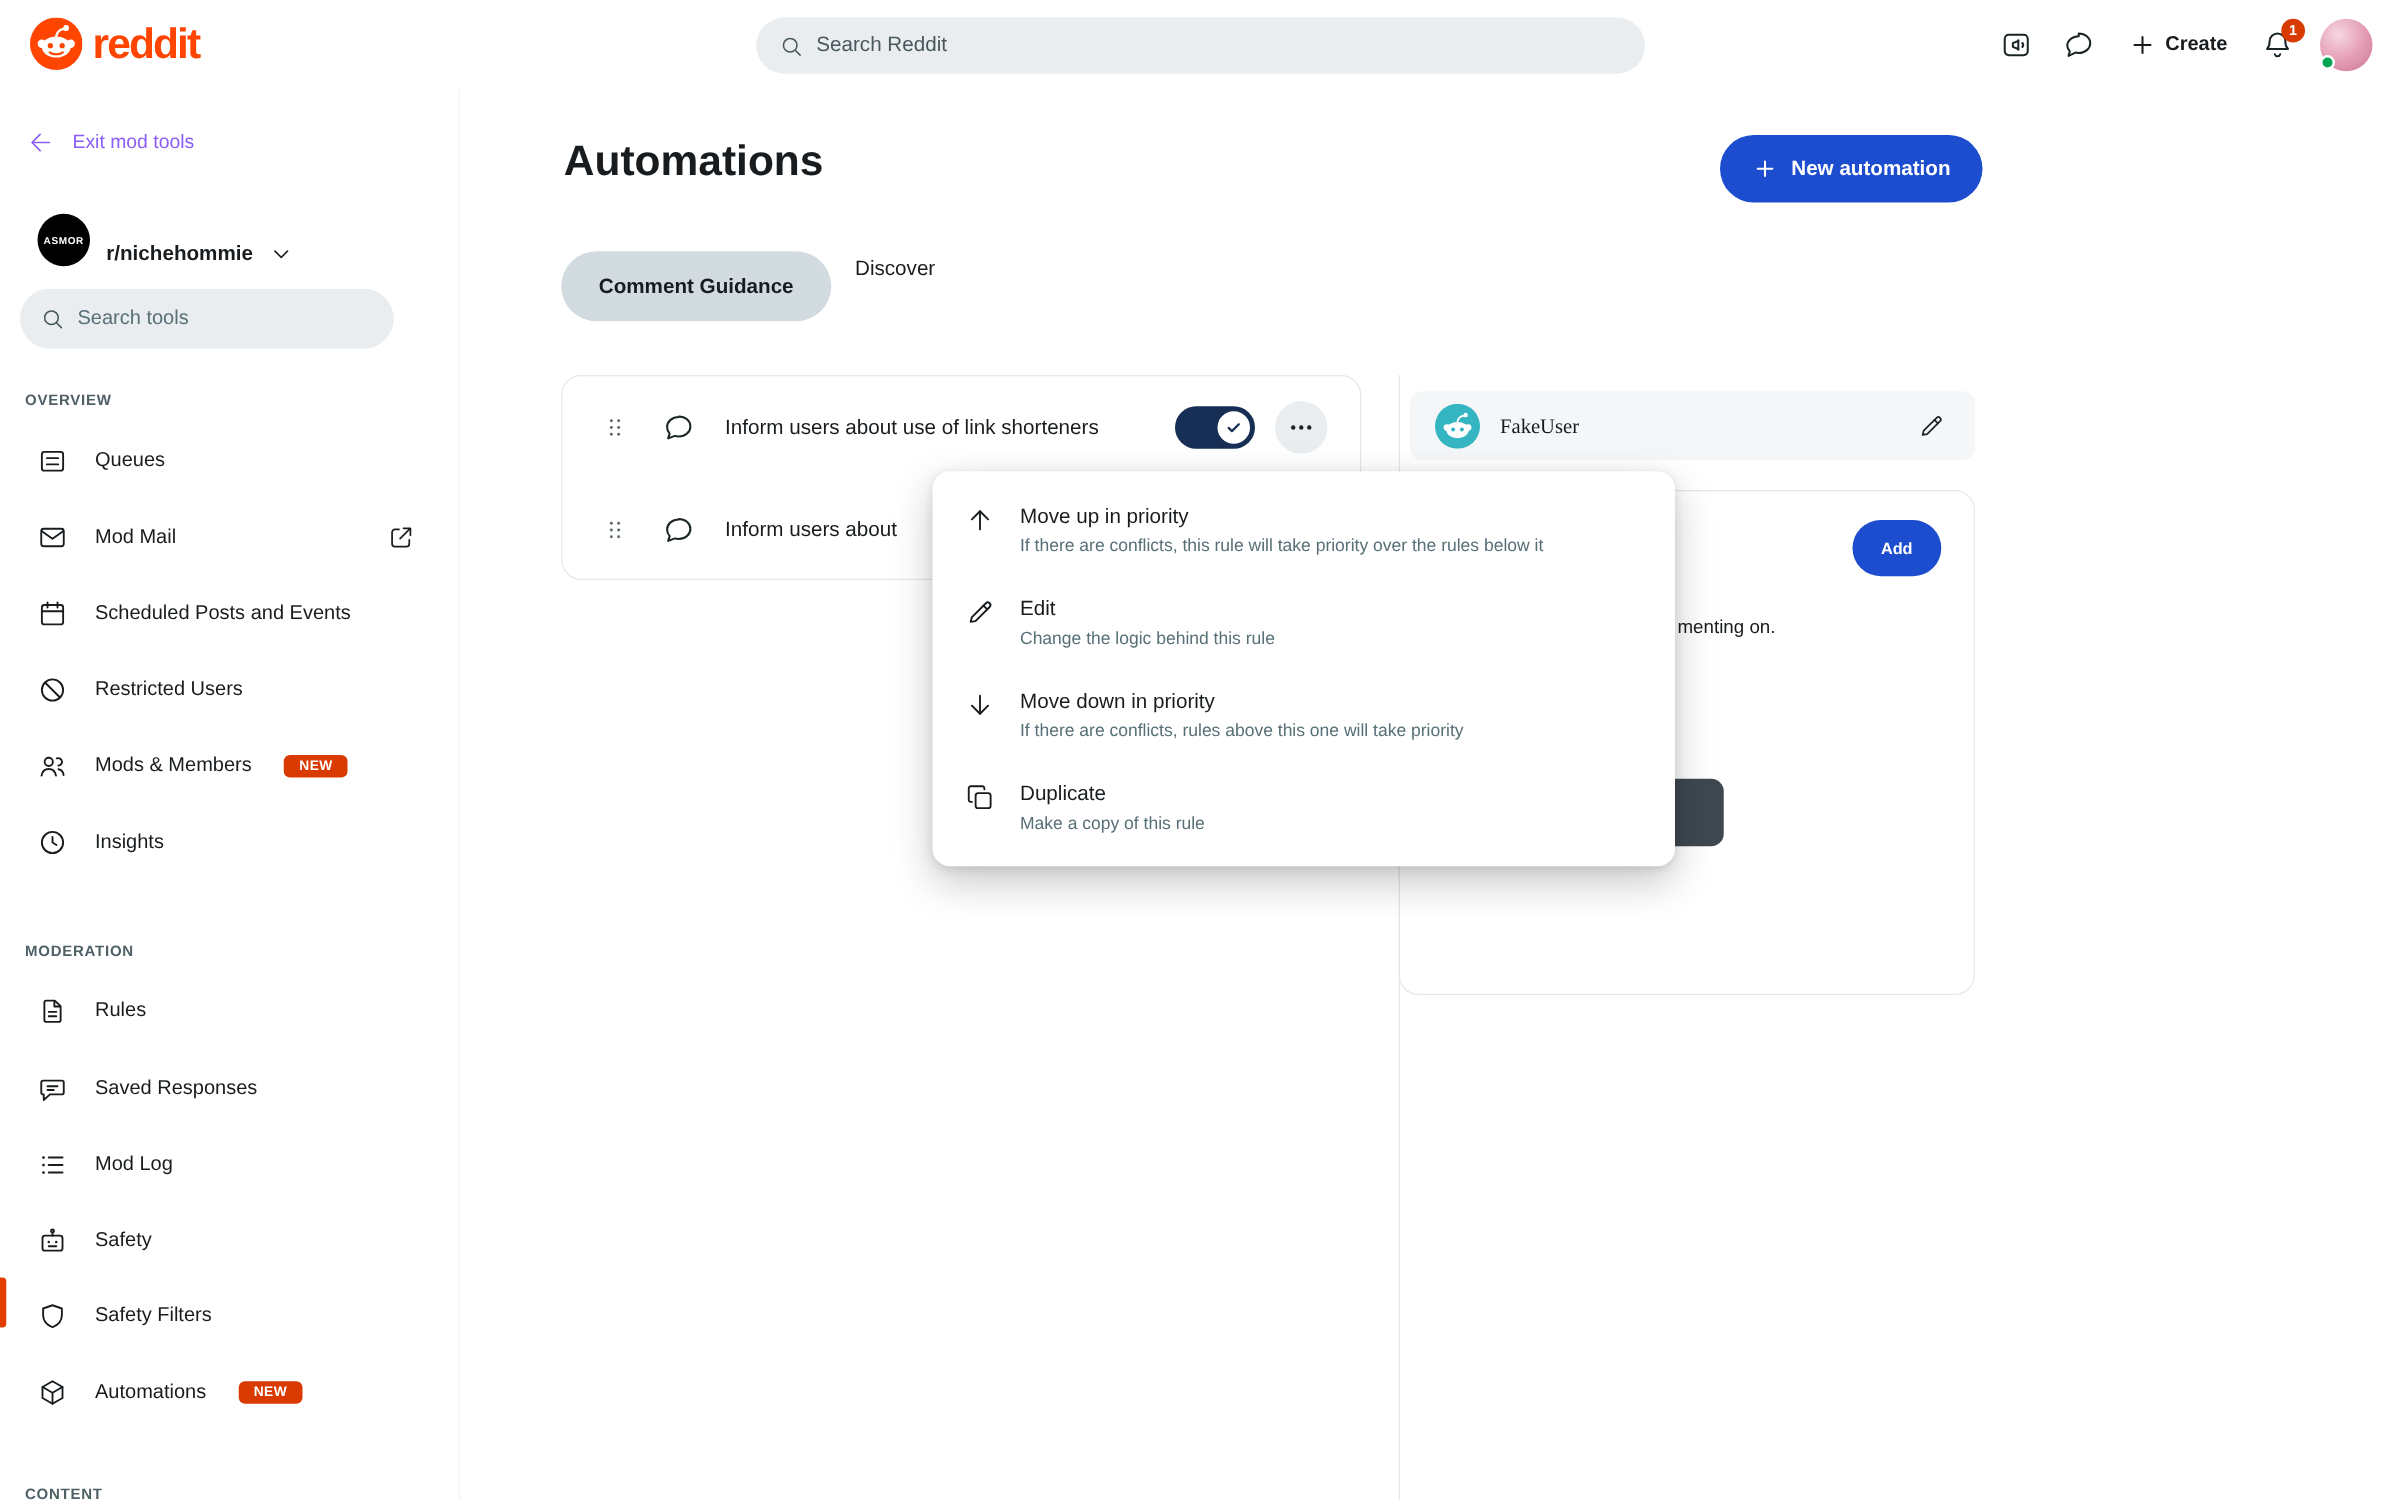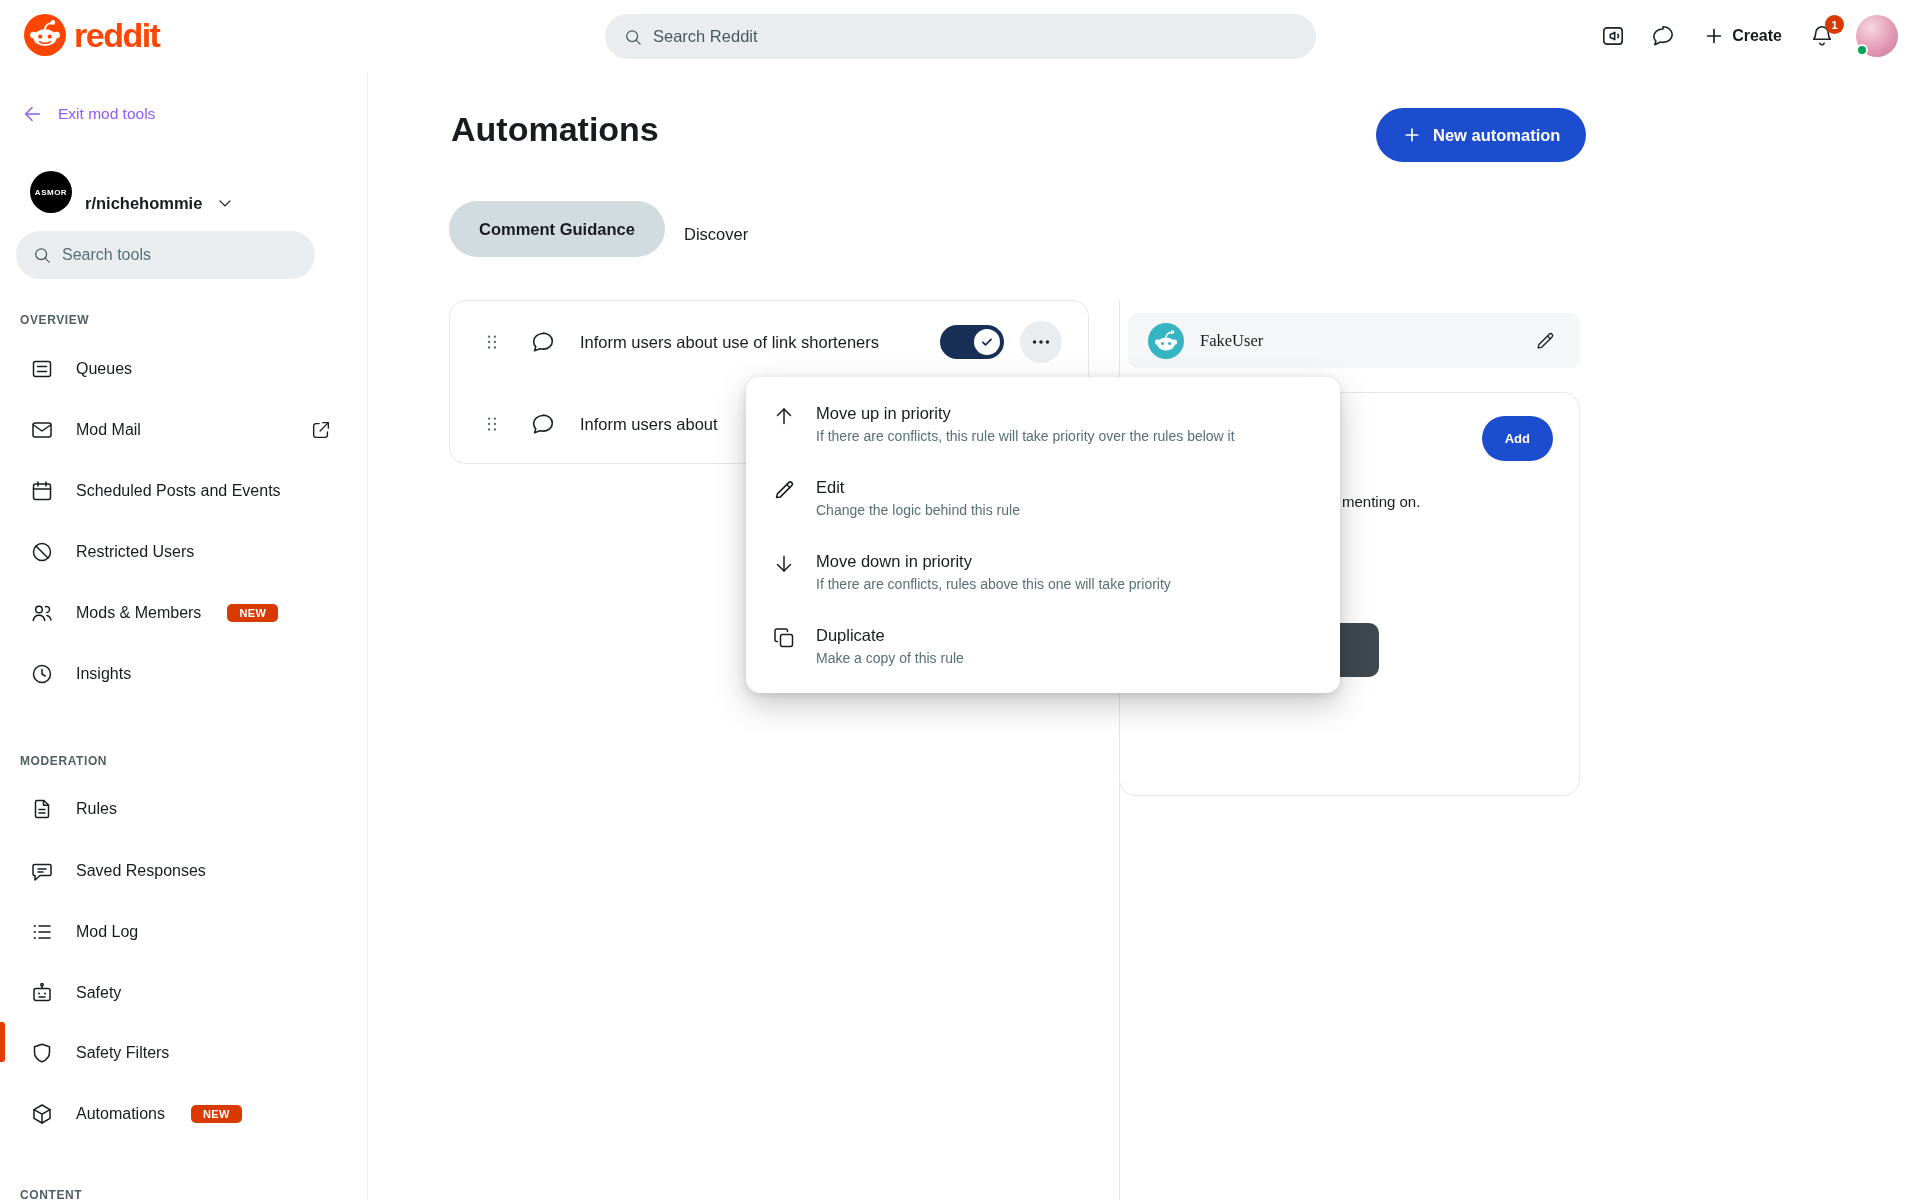--- a/index.html
+++ b/index.html
@@ -66,21 +66,21 @@
     border-radius:0 3px 3px 0; }
 
   
   .page-title { position:absolute; left:451px; top:110px; font-size:34px; font-weight:700; }
   .new-auto-btn { position:absolute; left:1376px; top:108px; height:54px; border:none; border-radius:27px;
     background:#1c4dce; color:#fff; display:flex; align-items:center; gap:11px; padding:0 26px;
     font-size:16.5px; font-weight:600; cursor:pointer; font-family:inherit; }
   .new-auto-btn .ic { width:20px; height:20px; stroke:#fff; stroke-width:2; }
   .tab-pill { position:absolute; left:449px; top:201px; height:56px; border-radius:28px; background:#d2dce0;
     display:flex; align-items:center; padding:0 30px; font-size:16.5px; font-weight:600; cursor:pointer; }
-  .tab-plain { position:absolute; left:684px; top:206px; height:56px; display:flex; align-items:center;
+  .tab-plain { position:absolute; left:684px; top:187px; height:56px; display:flex; align-items:center;
     font-size:16.5px; font-weight:500; cursor:pointer; }
 
   .rules-card { position:absolute; left:449px; top:300px; width:640px; height:164px; background:#fff;
     border:1px solid #e5e8ea; border-radius:16px; }
   .rule-row { position:relative; height:82px; display:flex; align-items:center; padding:0 26px 0 32px; }
   .drag-handle { width:20px; height:20px; color:#5a6a70; margin-right:28px; cursor:grab; }
   .rule-row .comment-ic { width:26px; height:26px; margin-right:24px; color:#1b2426; }
   .rule-label { font-size:16.5px; flex:1; white-space:nowrap; overflow:hidden; }
   .toggle { width:64px; height:34px; border-radius:17px; background:#172f54; position:relative;
     cursor:pointer; flex:none; }

